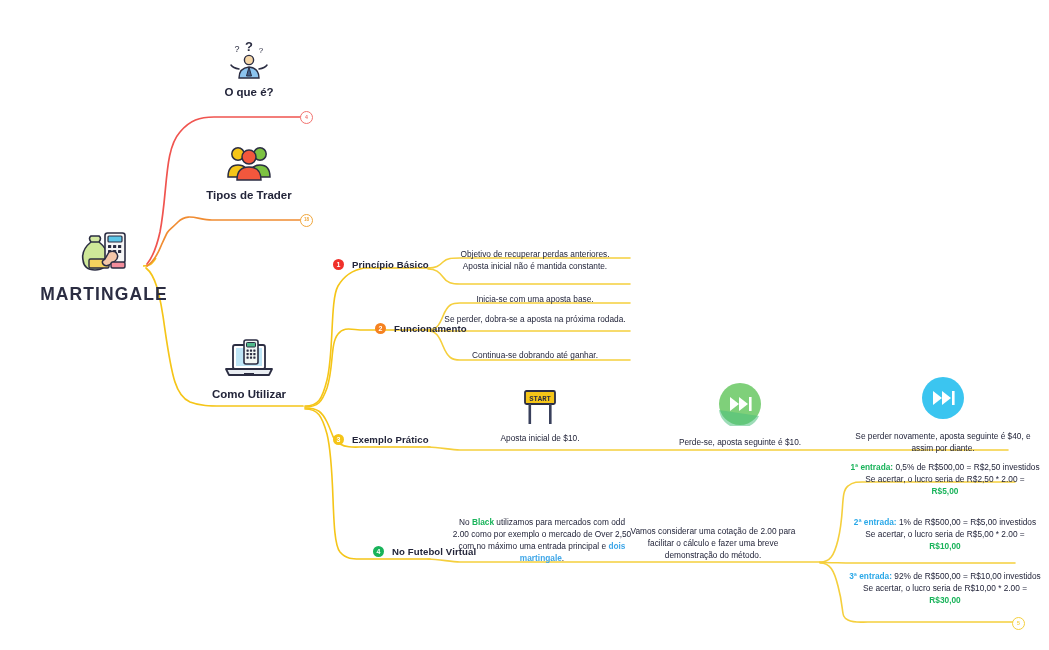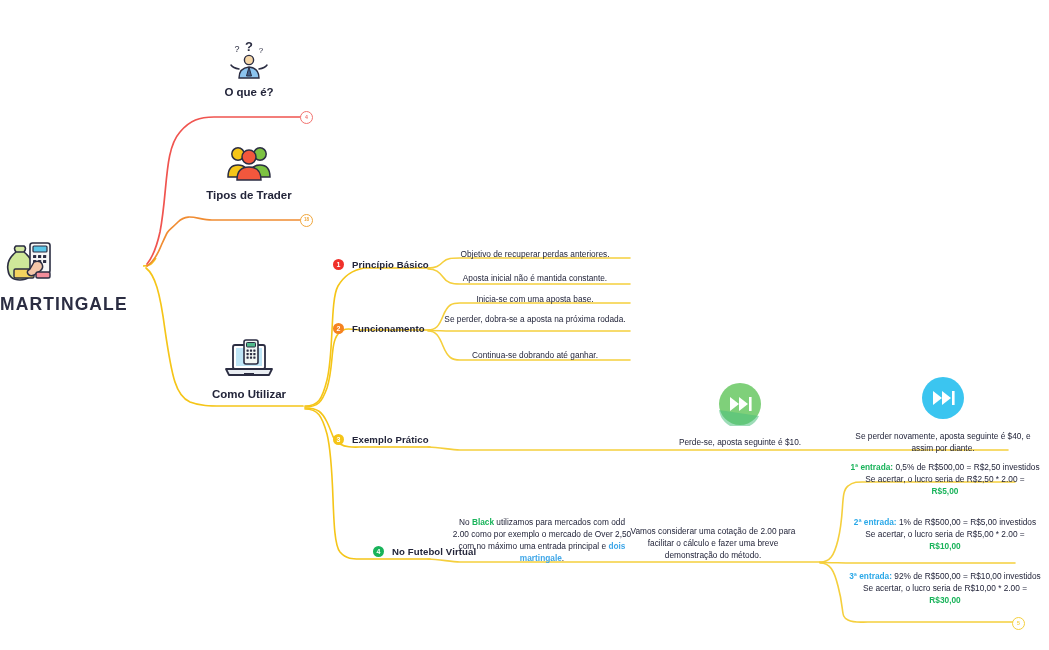--- a/index.html
+++ b/index.html
@@ -8,21 +8,21 @@
     background:#ffffff;
     font-family:"Liberation Sans", sans-serif;
     color:#23253a;
     overflow:hidden;
     position:relative;
   }
   #canvas{position:absolute;inset:0;width:1049px;height:650px;}
   svg.edges{position:absolute;left:0;top:0;width:1049px;height:650px;pointer-events:none;}
 
   .node{position:absolute;}
-  .center-node{left:0px;top:238px;width:160px;}
+  .center-node{left:0px;top:228px;width:160px;text-align:center;padding-left:24px;}
   .center-icon{font-size:0;line-height:0;display:block;margin:0 auto 8px auto;}
   .center-title{
     font-size:17.5px;font-weight:700;letter-spacing:1.1px;
     color:#2b2d42;font-family:"Liberation Sans", sans-serif;
   }
 
   .topic{position:absolute;text-align:center;}
   .topic-icon{display:block;margin:0 auto 6px auto;line-height:0;}
   .topic-label{font-size:11.5px;font-weight:700;color:#23253a;white-space:nowrap;}
 
@@ -167,35 +167,46 @@
       </svg>
     </span>
     <div class="topic-label">Como Utilizar</div>
   </div>
 
   <div class="branch-label" style="left:333px;top:259px;">
     <span class="badge" style="background:#f0302a;">1</span>
     <span class="branch-text">Princípio Básico</span>
   </div>
   <div class="leaf" style="left:440px;top:248px;width:190px;">Objetivo de recuperar perdas anteriores.</div>
-  <div class="leaf" style="left:440px;top:272px;width:190px;">Aposta inicial não é mantida constante.</div>
-
-  <div class="branch-label" style="left:333px;top:323px;">
+  <div class="leaf" style="left:440px;top:260px;width:190px;">Aposta inicial não é mantida constante.</div>
+
+  <div class="branch-label" style="left:333px;top:323px;padding-left:42px;">
     <span class="badge" style="background:#f58220;">2</span>
     <span class="branch-text">Funcionamento</span>
   </div>
   <div class="leaf" style="left:440px;top:293px;width:190px;">Inicia-se com uma aposta base.</div>
   <div class="leaf" style="left:440px;top:313px;width:190px;">Se perder, dobra-se a aposta na próxima rodada.</div>
   <div class="leaf" style="left:440px;top:349px;width:190px;">Continua-se dobrando até ganhar.</div>
 
   <div class="branch-label" style="left:333px;top:434px;">
     <span class="badge" style="background:#f5c518;">3</span>
     <span class="branch-text">Exemplo Prático</span>
   </div>
 
+  <div style="position:absolute;left:450px;top:388px;width:180px;text-align:center;">
+    <span class="mediaicon">
+      <svg width="50" height="38" viewBox="0 0 50 38" style="display:block;margin:0 auto;">
+        <rect x="10" y="3" width="30" height="13" rx="1.5" fill="#f5c518" stroke="#2b2d42" stroke-width="1.8"></rect>
+        <text x="25" y="13" font-size="7.2" font-weight="700" fill="#2b2d42" text-anchor="middle" font-family="Liberation Mono, monospace">START</text>
+        <rect x="13.5" y="16" width="2.6" height="20" fill="#39405c"></rect>
+        <rect x="34" y="16" width="2.6" height="20" fill="#39405c"></rect>
+      </svg>
+    </span>
+    <div class="leaf" style="position:static;width:100%;margin-top:6px;">Aposta inicial de $10.</div>
+  </div>
 
   <div style="position:absolute;left:650px;top:382px;width:180px;text-align:center;">
     <span class="mediaicon">
       <svg width="44" height="44" viewBox="0 0 44 44" style="display:block;margin:0 auto;">
         <circle cx="22" cy="22" r="21" fill="#7fd07a"></circle>
         <path d="M1 28 a21 21 0 0 0 40 6 z" fill="#4cc07c" opacity="0.55"></path>
         <path d="M12 15 l9 7 l-9 7 z" fill="#fff"></path>
         <path d="M21 15 l9 7 l-9 7 z" fill="#fff"></path>
         <rect x="31" y="15" width="2.6" height="14" fill="#fff"></rect>
       </svg>

